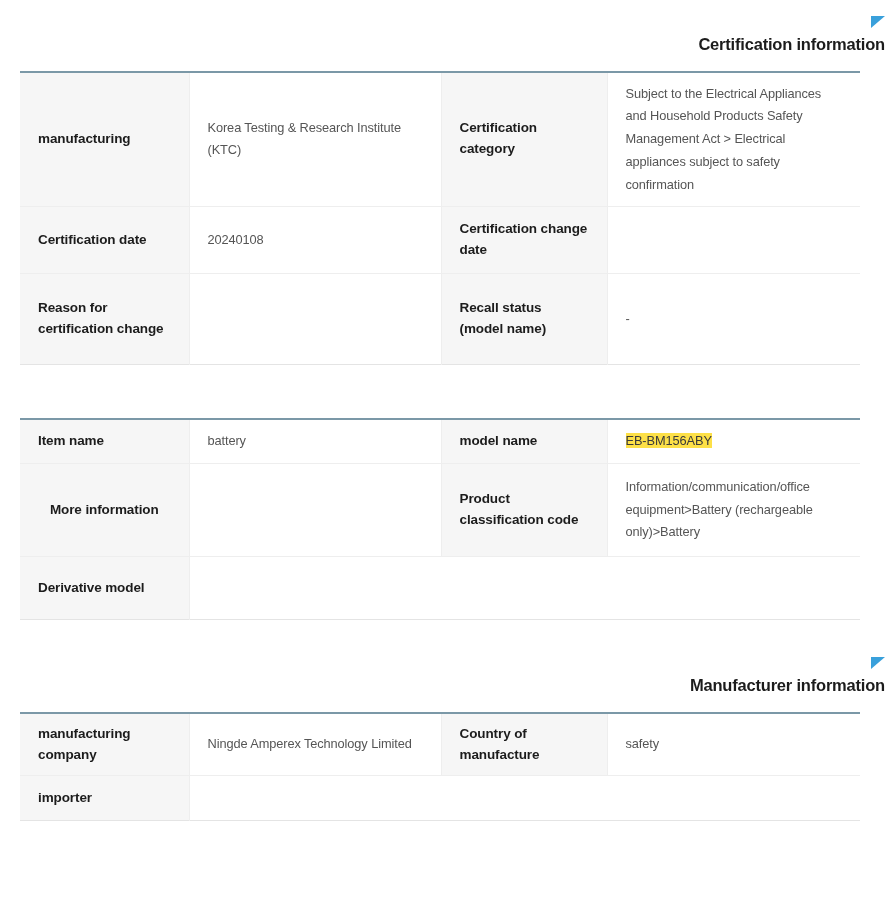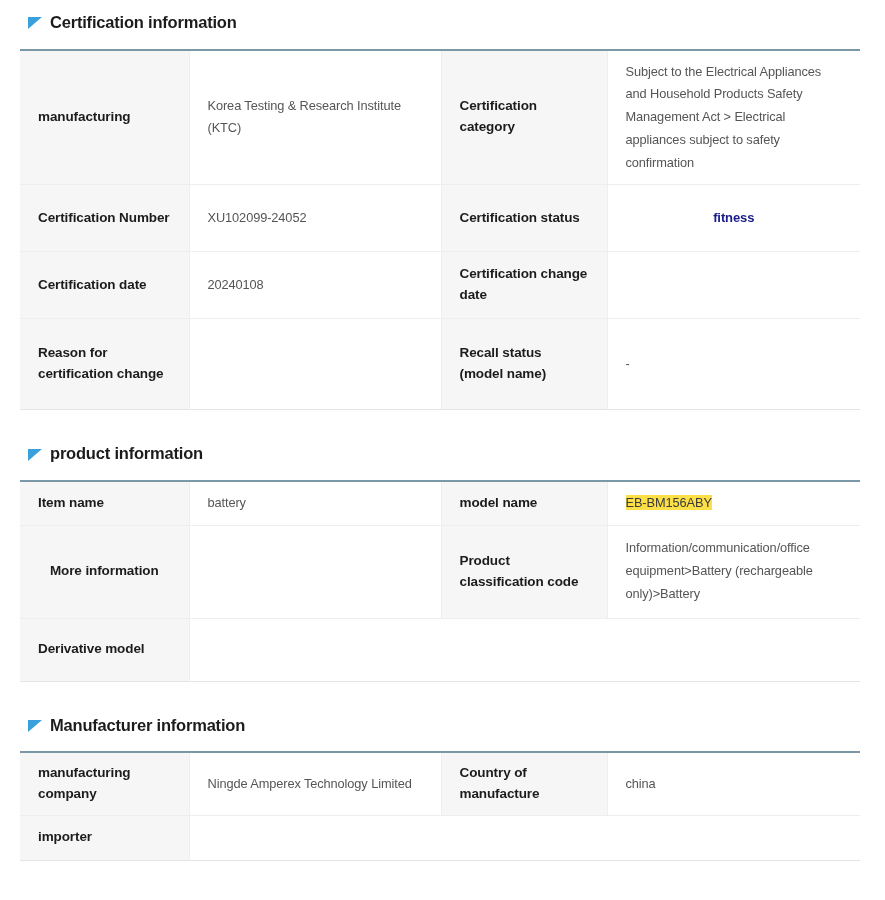--- a/index.html
+++ b/index.html
@@ -19,23 +19,24 @@
     padding: 0;
     box-sizing: border-box;
   }
 
   
   .section {
     margin: 0 0 0 0;
   }
   .section-header {
     display: flex;
-    align-items: center;
+    align-items: flex-end;
     padding-left: 28px;
     gap: 8px;
+    flex-direction: column;
   }
   .flag-icon {
     width: 14px;
     height: 14px;
     display: inline-block;
     position: relative;
     top: 1px;
     flex: 0 0 auto;
   }
   .section-title {
@@ -135,55 +136,39 @@
             <col class="c4">
           </colgroup>
         <tbody>
           <tr>
             <td class="th-cell" style="height:134px;">manufacturing</td>
             <td class="td-cell">Korea Testing &amp; Research Institute (KTC)</td>
             <td class="th-cell">Certification category</td>
             <td class="td-cell">Subject to the Electrical Appliances and Household Products Safety Management Act &gt; Electrical appliances subject to safety confirmation</td>
           </tr>
           <tr>
-            <td class="th-cell" style="height:67px;">Certification Number</td>
-            <td class="td-cell">XU102099-24052</td>
-            <td class="th-cell">Certification status</td>
-            <td class="td-cell center">
-              <span class="status-ok">fitness</span>
-            </td>
-          </tr>
-          <tr>
             <td class="th-cell" style="height:67px;">Certification date</td>
             <td class="td-cell">20240108</td>
             <td class="th-cell">Certification change date</td>
             <td class="td-cell"></td>
           </tr>
           <tr>
             <td class="th-cell" style="height:91px;">Reason for certification change</td>
             <td class="td-cell"></td>
             <td class="th-cell">Recall status (model name)</td>
             <td class="td-cell">-</td>
           </tr>
         </tbody>
       </table>
     </div>
   </div>
 
   <div class="gap-lg"></div>
 
   <div class="section">
-    <div class="section-header">
-      <span class="flag-icon">
-        <svg width="14" height="14" viewBox="0 0 14 14" xmlns="http://www.w3.org/2000/svg">
-          <polygon points="0,1 14,1 0,13" fill="#39a0db"></polygon>
-        </svg>
-      </span>
-      <span class="section-title">product information</span>
-    </div>
     <div class="gap-sm"></div>
     <div class="info-table-wrap">
       <table class="info-table">
         <colgroup>
             <col class="c1">
             <col class="c2">
             <col class="c3">
             <col class="c4">
           </colgroup>
         <tbody>
@@ -228,21 +213,21 @@
             <col class="c1">
             <col class="c2">
             <col class="c3">
             <col class="c4">
           </colgroup>
         <tbody>
           <tr>
             <td class="th-cell" style="height:63px;margin-top:38px;">manufacturing company</td>
             <td class="td-cell">Ningde Amperex Technology Limited</td>
             <td class="th-cell">Country of manufacture</td>
-            <td class="td-cell">china</td>
+            <td class="td-cell">safety</td>
           </tr>
           <tr>
             <td class="th-cell" style="height:45px;">importer</td>
             <td class="td-cell" colspan="3"></td>
           </tr>
         </tbody>
       </table>
     </div>
   </div>
 

